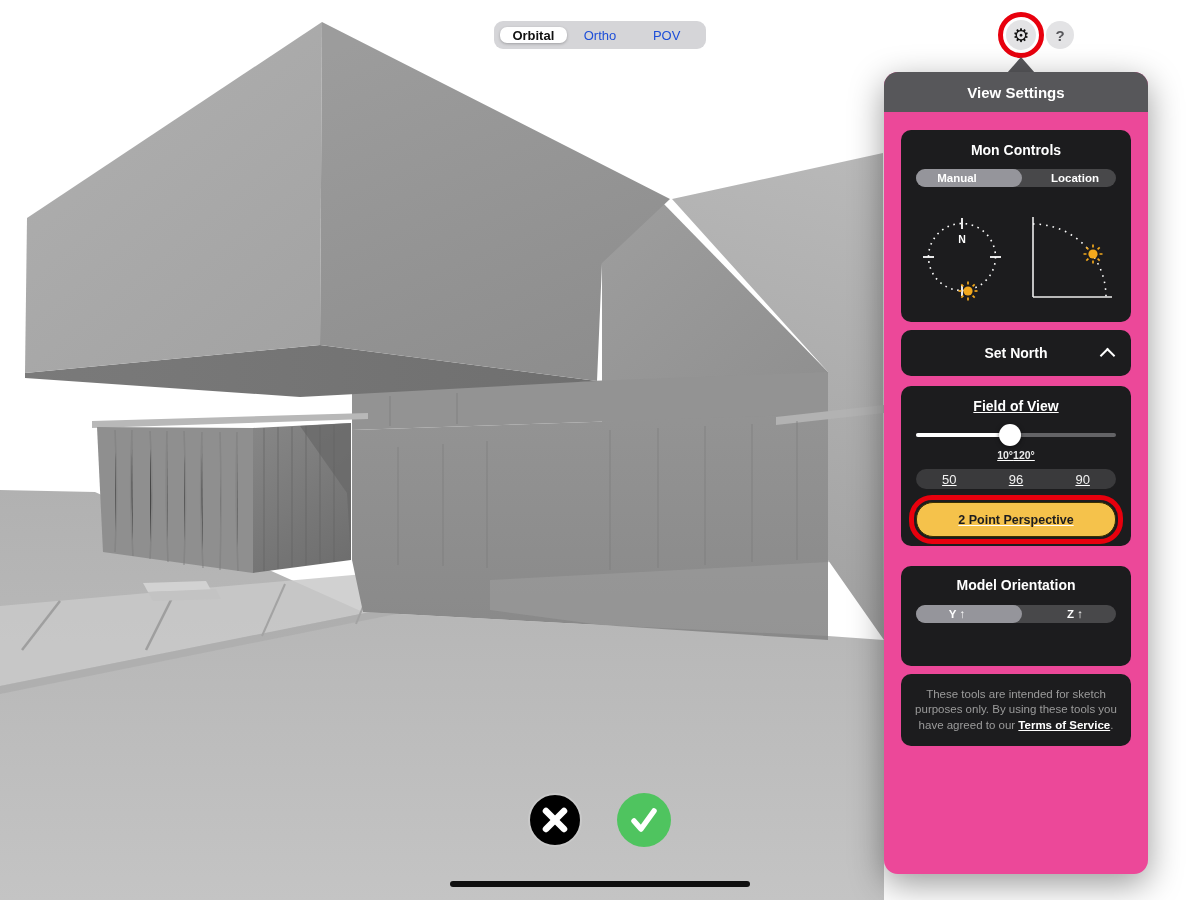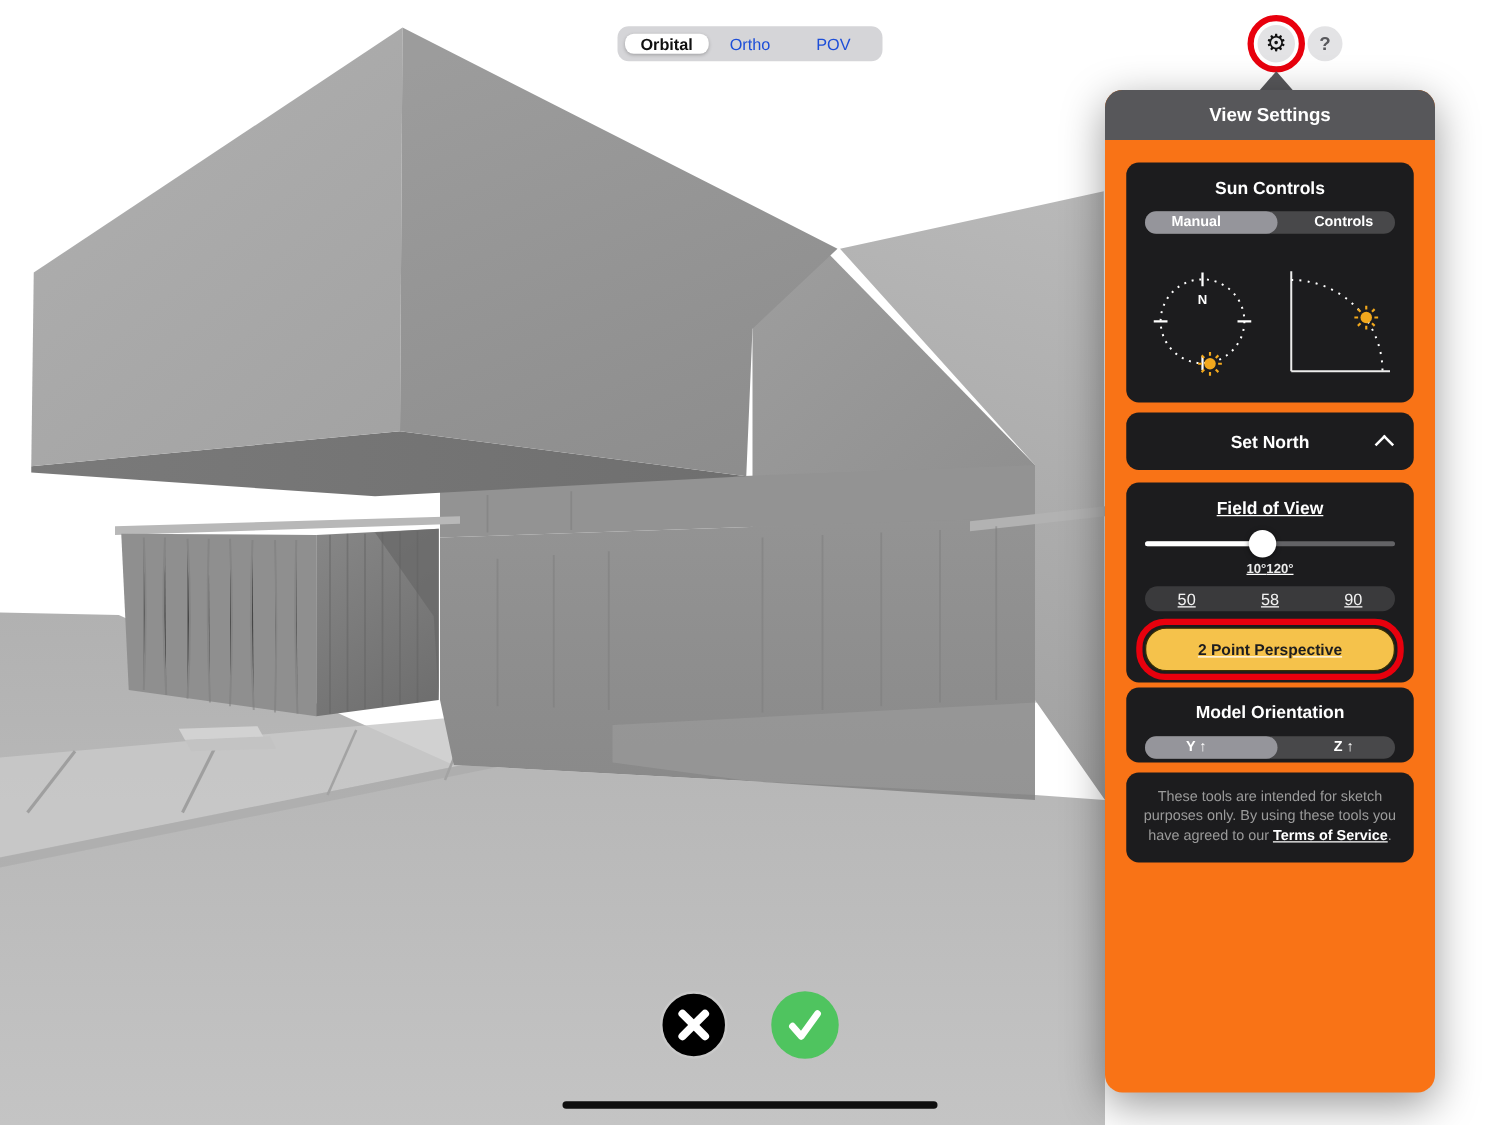--- a/index.html
+++ b/index.html
@@ -22,21 +22,21 @@
              align-items:center;justify-content:center;}
   #gear-btn{left:1006px;top:20px;width:30px;height:30px;font-size:19px;color:#111;}
   #help-btn{left:1046px;top:21px;width:28px;height:28px;font-size:15px;font-weight:700;color:#58585c;}
   .annot-ring-gear{position:absolute;left:998px;top:12px;width:46px;height:46px;border:5px solid #e8000d;
              border-radius:50%;pointer-events:none;}
 
   
   .pop-arrow{position:absolute;left:1007px;top:57px;width:0;height:0;
              border-left:14px solid transparent;border-right:14px solid transparent;
              border-bottom:16px solid #57575a;}
-  .panel{position:absolute;left:884px;top:72px;width:264px;height:802px;background:#f97316;
+  .panel{position:absolute;left:884px;top:72px;width:264px;height:802px;background:#ec4899;
          border-radius:14px;box-shadow:0 10px 34px rgba(0,0,0,.4);overflow:hidden;}
   .panel-header{height:40px;background:#57575a;display:flex;align-items:center;justify-content:center;
                 color:#fff;font-size:15px;font-weight:600;}
   .card{background:#1c1c1e;border-radius:10px;margin:0 17px;color:#fff;position:relative;}
   .card-title{text-align:center;font-size:14px;font-weight:700;color:#fff;}
 
   .toggle{position:relative;height:18px;background:#48484a;border-radius:9px;margin:0 15px;
           display:flex;gap:36px;}
   .toggle .opt{flex:1;display:flex;align-items:center;justify-content:center;font-size:11.5px;
                font-weight:600;color:#fff;z-index:1;}
@@ -61,21 +61,21 @@
               font-weight:700;color:#ececec;}
   .presets{display:flex;height:20px;background:#3a3a3c;border-radius:10px;margin:8px 15px 0 15px;}
   .presets .p{flex:1;display:flex;align-items:center;justify-content:center;font-size:13px;color:#f2f2f2;
               position:relative;}
   .persp-wrap{position:relative;margin:13px 15px 0 15px;height:35px;border-radius:16px;}
   .persp-btn{width:100%;height:35px;background:#f5c24b;border:1.5px solid #3a2f00;border-radius:17px;
              color:#1d1d1f;font-size:12.5px;font-weight:600;display:flex;align-items:center;justify-content:center;}
   .annot-ring-btn{position:absolute;left:-7px;top:-7px;right:-7px;bottom:-7px;border:5px solid #e8000d;
                   border-radius:23px;pointer-events:none;}
 
-  #orient-card{height:60px;margin-top:4px;padding-top:11px;}
+  #orient-card{height:100px;margin-top:20px;padding-top:11px;}
   #orient-card .card-title{margin-bottom:12px;}
 
   #disclaimer-card{margin-top:8px;padding:13px 11px;font-size:11.5px;line-height:1.34;color:#9b9b9b;
                    text-align:center;}
   #disclaimer-card .tos{color:#fff;font-weight:700;text-decoration:underline;}
 
   
   .action-btn{position:absolute;width:54px;height:54px;border-radius:50%;display:flex;
               align-items:center;justify-content:center;}
   #cancel-btn{left:528px;top:793px;background:#000;border:2px solid #c9c9c9;}
@@ -204,25 +204,25 @@
   <div class="annot-ring-gear"></div>
   <div class="round-btn" id="help-btn">
     <span>?</span>
   </div>
 
   <div class="pop-arrow"></div>
   <div class="panel">
     <div class="panel-header">View Settings</div>
 
     <div class="card" id="sun-card" style="margin-top:18px;">
-      <div class="card-title">Sun Controls</div>
+      <div class="card-title">Mon Controls</div>
       <div class="toggle">
         <div class="knob"></div>
         <div class="opt">Manual</div>
-        <div class="opt">Controls</div>
+        <div class="opt">Location</div>
       </div>
       <div class="dials">
 
         <svg width="92" height="92" viewBox="0 0 92 92">
           <circle cx="46" cy="46" r="33.5" fill="none" stroke="#fff" stroke-width="1.6" stroke-dasharray="1.6 4.6"></circle>
           <g stroke="#fff" stroke-width="1.8">
             <line x1="46" y1="7" x2="46" y2="18"></line>
               <line x1="46" y1="74" x2="46" y2="85"></line>
             <line x1="7" y1="46" x2="18" y2="46"></line>
               <line x1="74" y1="46" x2="85" y2="46"></line>
@@ -275,21 +275,21 @@
         <div class="track"></div>
         <div class="fill" style="width: 47%;"></div>
         <div class="thumb" style="left: 47%;"></div>
       </div>
       <div class="fov-labels">
         <span>10°</span>
         <span>120°</span>
       </div>
       <div class="presets">
         <div class="p">50</div>
-        <div class="p">58</div>
+        <div class="p">96</div>
         <div class="p">90</div>
       </div>
       <div class="persp-wrap">
         <button class="persp-btn">2 Point Perspective</button>
         <div class="annot-ring-btn"></div>
       </div>
     </div>
 
     <div class="card" id="orient-card">
       <div class="card-title">Model Orientation</div>

